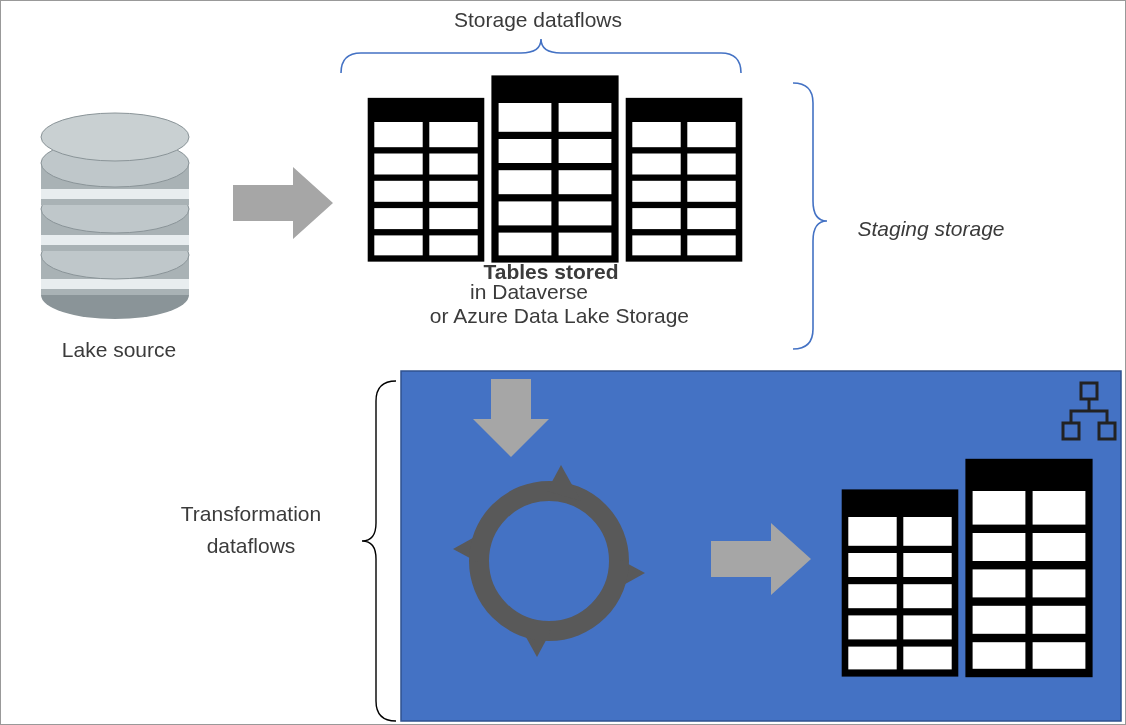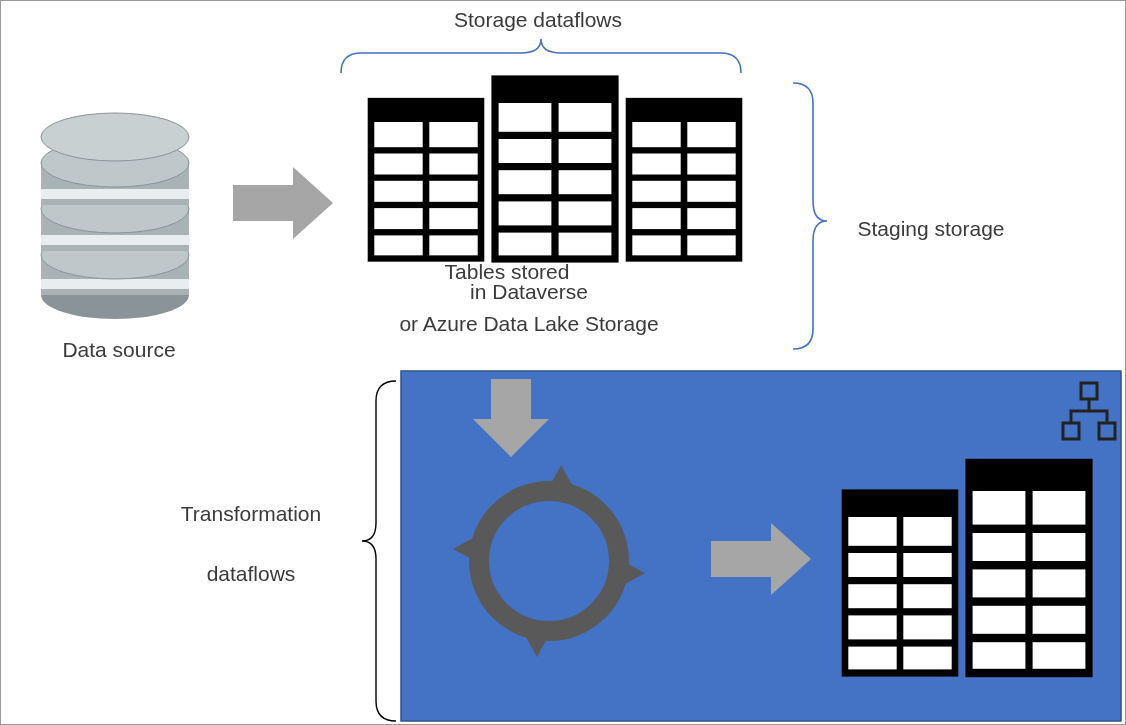--- a/index.html
+++ b/index.html
@@ -25,30 +25,30 @@
     position: absolute;
     text-align: center;
     line-height: 1.25;
   }
 </style>
 </head>
 <body>
 
 <div class="lbl" style="left:337px; top:6px; width:400px;">Storage dataflows</div>
 
-<div class="lbl" style="left:38px; top:336px; width:160px;">Data source</div>
+<div class="lbl" style="left:38px; top:336px; width:160px;">Lake source</div>
 
-<div class="lbl" style="left:376px; top:258px; width:260px;">Tables stored</div>
+<div class="lbl" style="left:420px; top:258px; width:260px;font-weight:bold;">Tables stored</div>
 <div class="lbl" style="left:398px; top:278px; width:260px;">in Dataverse</div>
-<div class="lbl" style="left:368px; top:310px; width:320px;">or Azure Data Lake Storage</div>
+<div class="lbl" style="left:368px; top:302px; width:320px;text-align:right;">or Azure Data Lake Storage</div>
 
-<div class="lbl" style="left:830px; top:215px; width:200px;">Staging storage</div>
+<div class="lbl" style="left:830px; top:215px; width:200px;font-style:italic;">Staging storage</div>
 
 <div class="lbl" style="left:140px; top:500px; width:220px;">Transformation</div>
-<div class="lbl" style="left:140px; top:560px; width:220px;">dataflows</div>
+<div class="lbl" style="left:140px; top:532px; width:220px;">dataflows</div>
 
 <div class="lbl" style="left:430px; top:680px; width:230px; color:#222;">Transformations</div>
 
 <div class="lbl" style="left:828px; top:680px; width:260px; color:#222;">Data Warehouse</div>
 
 <svg class="layer" viewBox="0 0 1126 725">
   <defs>
 
     <g id="tableGlyph">
 

